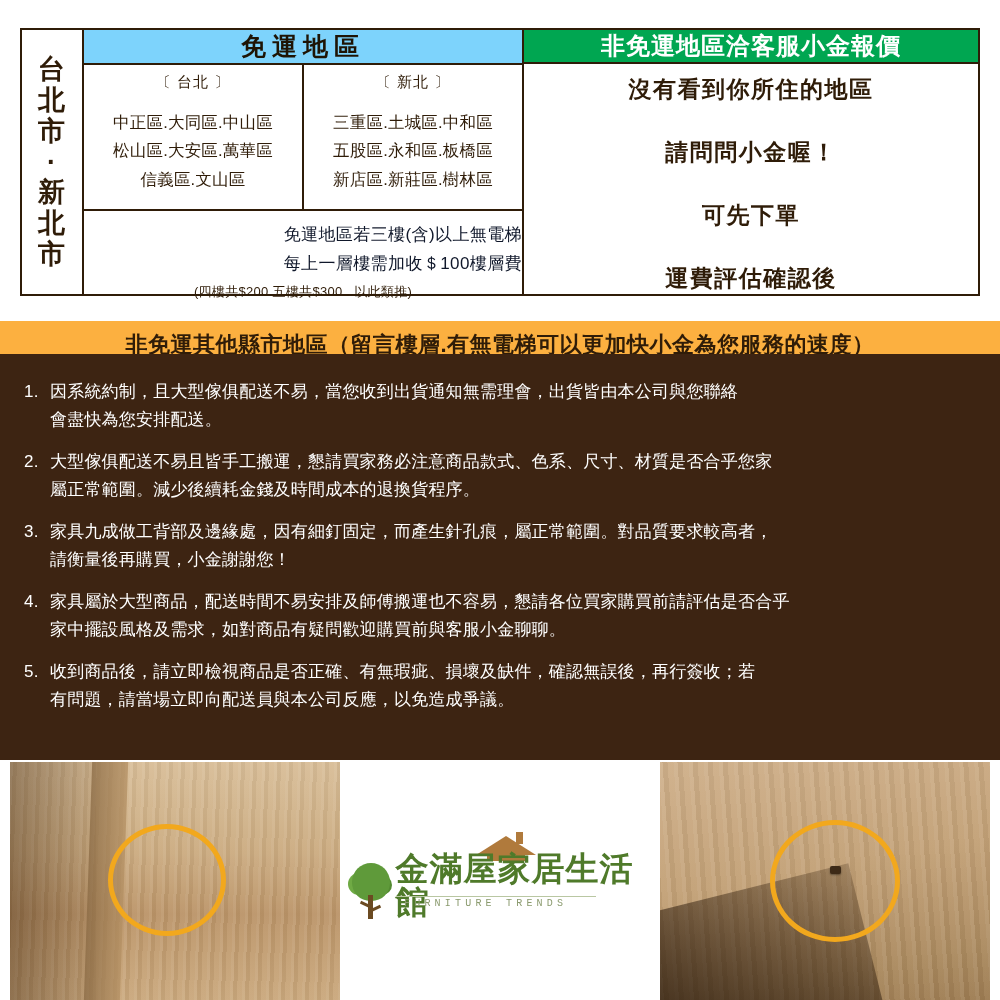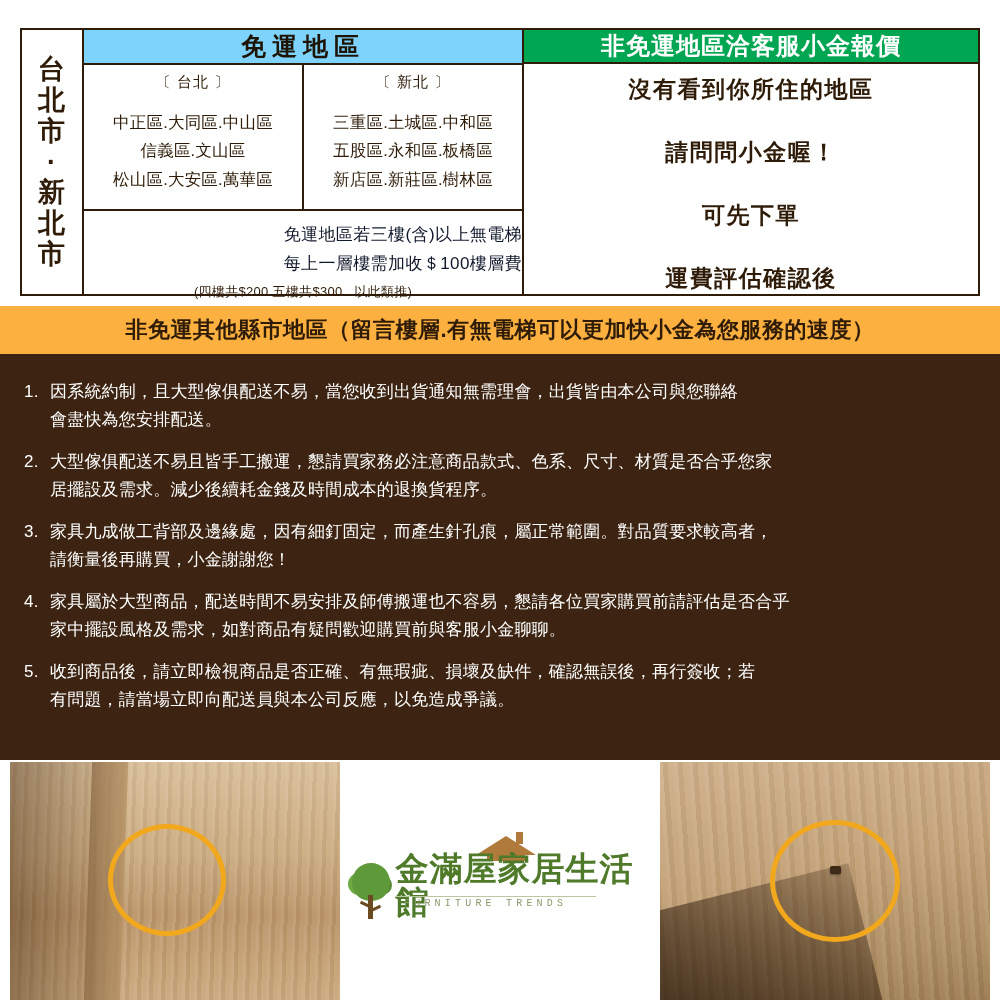--- a/index.html
+++ b/index.html
@@ -157,21 +157,21 @@
     color: #2f1c08;
     line-height: 1.0;
     padding: 8px 0;
     letter-spacing: 1.5px;
   }
 
   
   .orange-banner {
     position: absolute;
     left: 0;
-    top: 306px;
+    top: 321px;
     width: 1000px;
     height: 48px;
     background: #fcb040;
     display: flex;
     align-items: center;
     justify-content: center;
     box-sizing: border-box;
   }
   .orange-banner .txt {
     font-size: 22px;
@@ -450,22 +450,22 @@
 市</div>
     </div>
 
     <div class="free-col">
       <div class="free-head">免運地區</div>
       <div class="free-body">
         <div class="city-row">
           <div class="city-box left">
             <div class="city-title">〔 台北 〕</div>
             <div class="city-line">中正區.大同區.中山區</div>
+            <div class="city-line">松山區.大安區.萬華區</div>
             <div class="city-line">信義區.文山區</div>
-            <div class="city-line">松山區.大安區.萬華區</div>
           </div>
           <div class="city-box">
             <div class="city-title">〔 新北 〕</div>
             <div class="city-line">三重區.土城區.中和區</div>
             <div class="city-line">五股區.永和區.板橋區</div>
             <div class="city-line">新店區.新莊區.樹林區</div>
           </div>
         </div>
         <div class="elevator-box">
           <div class="elev-line">免運地區若三樓(含)以上無電梯</div>
@@ -496,21 +496,21 @@
       <div class="num">1.</div>
       <div class="body">
         <span>因系統約制，且大型傢俱配送不易，當您收到出貨通知無需理會，出貨皆由本公司與您聯絡</span>
         <span class="l2">會盡快為您安排配送。</span>
       </div>
     </div>
     <div class="note">
       <div class="num">2.</div>
       <div class="body">
         <span>大型傢俱配送不易且皆手工搬運，懇請買家務必注意商品款式、色系、尺寸、材質是否合乎您家</span>
-        <span class="l2">居擺設及需求。減少後續耗金錢及時間成本的退換貨程序。</span>
+        <span class="l2">屬正常範圍。減少後續耗金錢及時間成本的退換貨程序。</span>
       </div>
     </div>
     <div class="note">
       <div class="num">3.</div>
       <div class="body">
         <span>家具九成做工背部及邊緣處，因有細釘固定，而產生針孔痕，屬正常範圍。對品質要求較高者，</span>
         <span class="l2">請衡量後再購買，小金謝謝您！</span>
       </div>
     </div>
     <div class="note">

